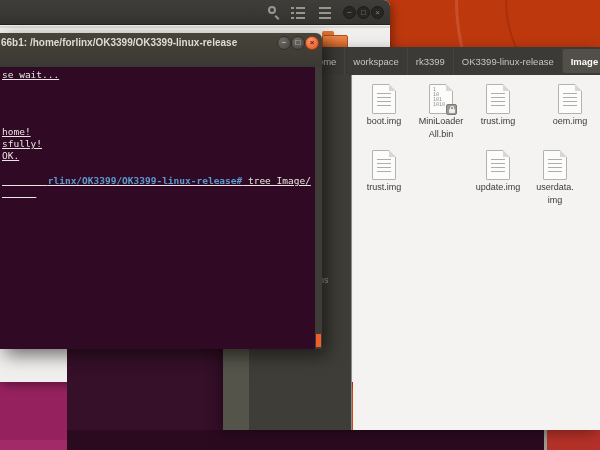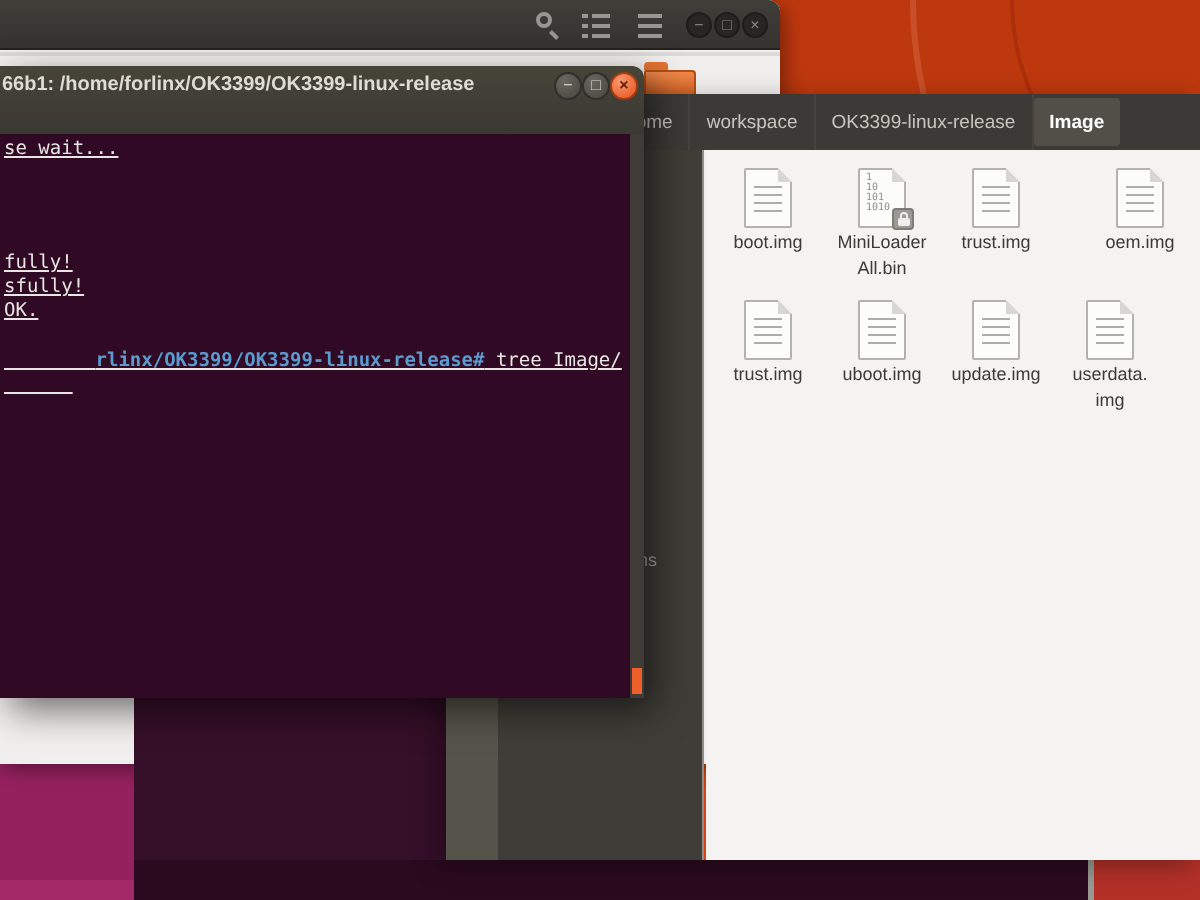--- a/index.html
+++ b/index.html
@@ -141,20 +141,23 @@
 
   <div class="win-c">
     <div class="pathbar">
       <div class="crumb">
           <span>Home</span>
         </div>
       <div class="crumb">
           <span>workspace</span>
         </div>
       <div class="crumb">
+          <span>rk3399</span>
+        </div>
+      <div class="crumb">
           <span>OK3399-linux-release</span>
         </div>
       <div class="crumb active">
           <span>Image</span>
         </div>
     </div>
     <div class="sidebar">
       <div class="strip"></div>
       <div class="frag">ns</div>
     </div>
@@ -201,28 +204,20 @@
       </div>
 
       <div class="tile" style="left:4px;top:75px">
         <div class="doc">
             <div class="fold"></div>
             <div class="lines"></div>
           </div>
         <div class="lbl">trust.img</div>
         <div class="lbl"></div>
       </div>
-      <div class="tile" style="left:61px;top:75px">
-        <div class="doc">
-            <div class="fold"></div>
-            <div class="lines"></div>
-          </div>
-        <div class="lbl">uboot.img</div>
-        <div class="lbl"></div>
-      </div>
       <div class="tile" style="left:118px;top:75px">
         <div class="doc">
             <div class="fold"></div>
             <div class="lines"></div>
           </div>
         <div class="lbl">update.img</div>
         <div class="lbl"></div>
       </div>
       <div class="tile" style="left:175px;top:75px">
         <div class="doc">
@@ -242,21 +237,21 @@
       <div class="tbtn min">−</div>
       <div class="tbtn max">□</div>
       <div class="tbtn close">×</div>
     </div>
     <div class="menubar">
       <span class="menu-frag">.</span>
       <span class="menu-help">Help</span>
     </div>
     <div class="screen">
       <div class="ln" style="top:2px">se wait...</div>
-      <div class="ln" style="top:59px">fully!</div>
+      <div class="ln" style="top:59px">home!</div>
       <div class="ln" style="top:71px">sfully!</div>
       <div class="ln" style="top:83px">OK.</div>
       <div class="ln" style="top:96px">
         <span class="pp">rlinx/OK3399/OK3399-linux-release#</span><span> tree Image/</span>
       </div>
       <div class="ln" style="top:270px">
         <span></span>
       </div>
       <div class="track">
         <div class="thumb"></div>

